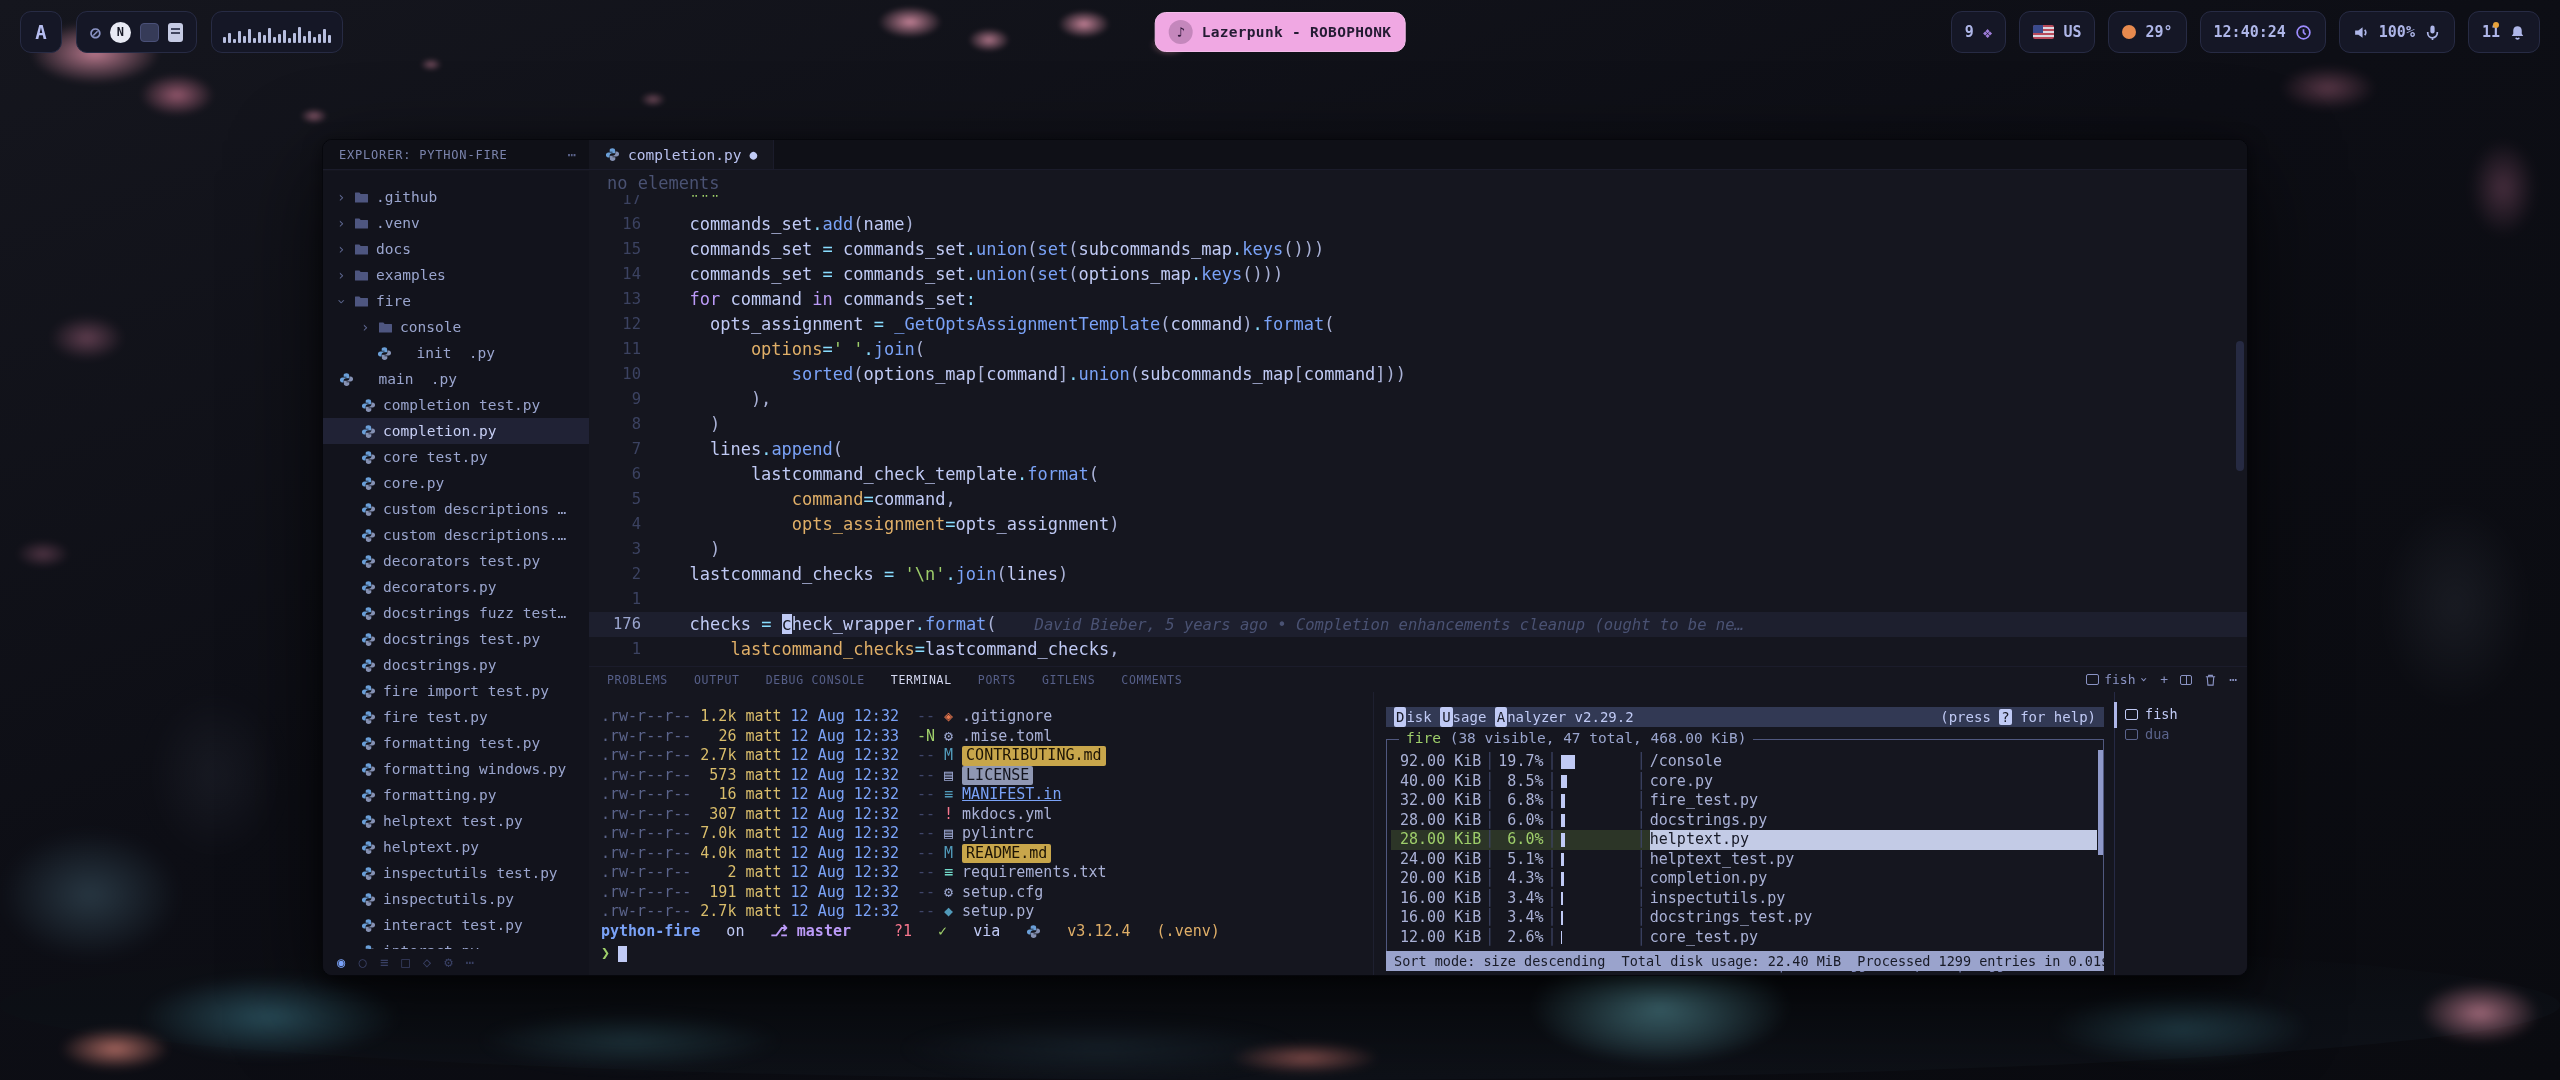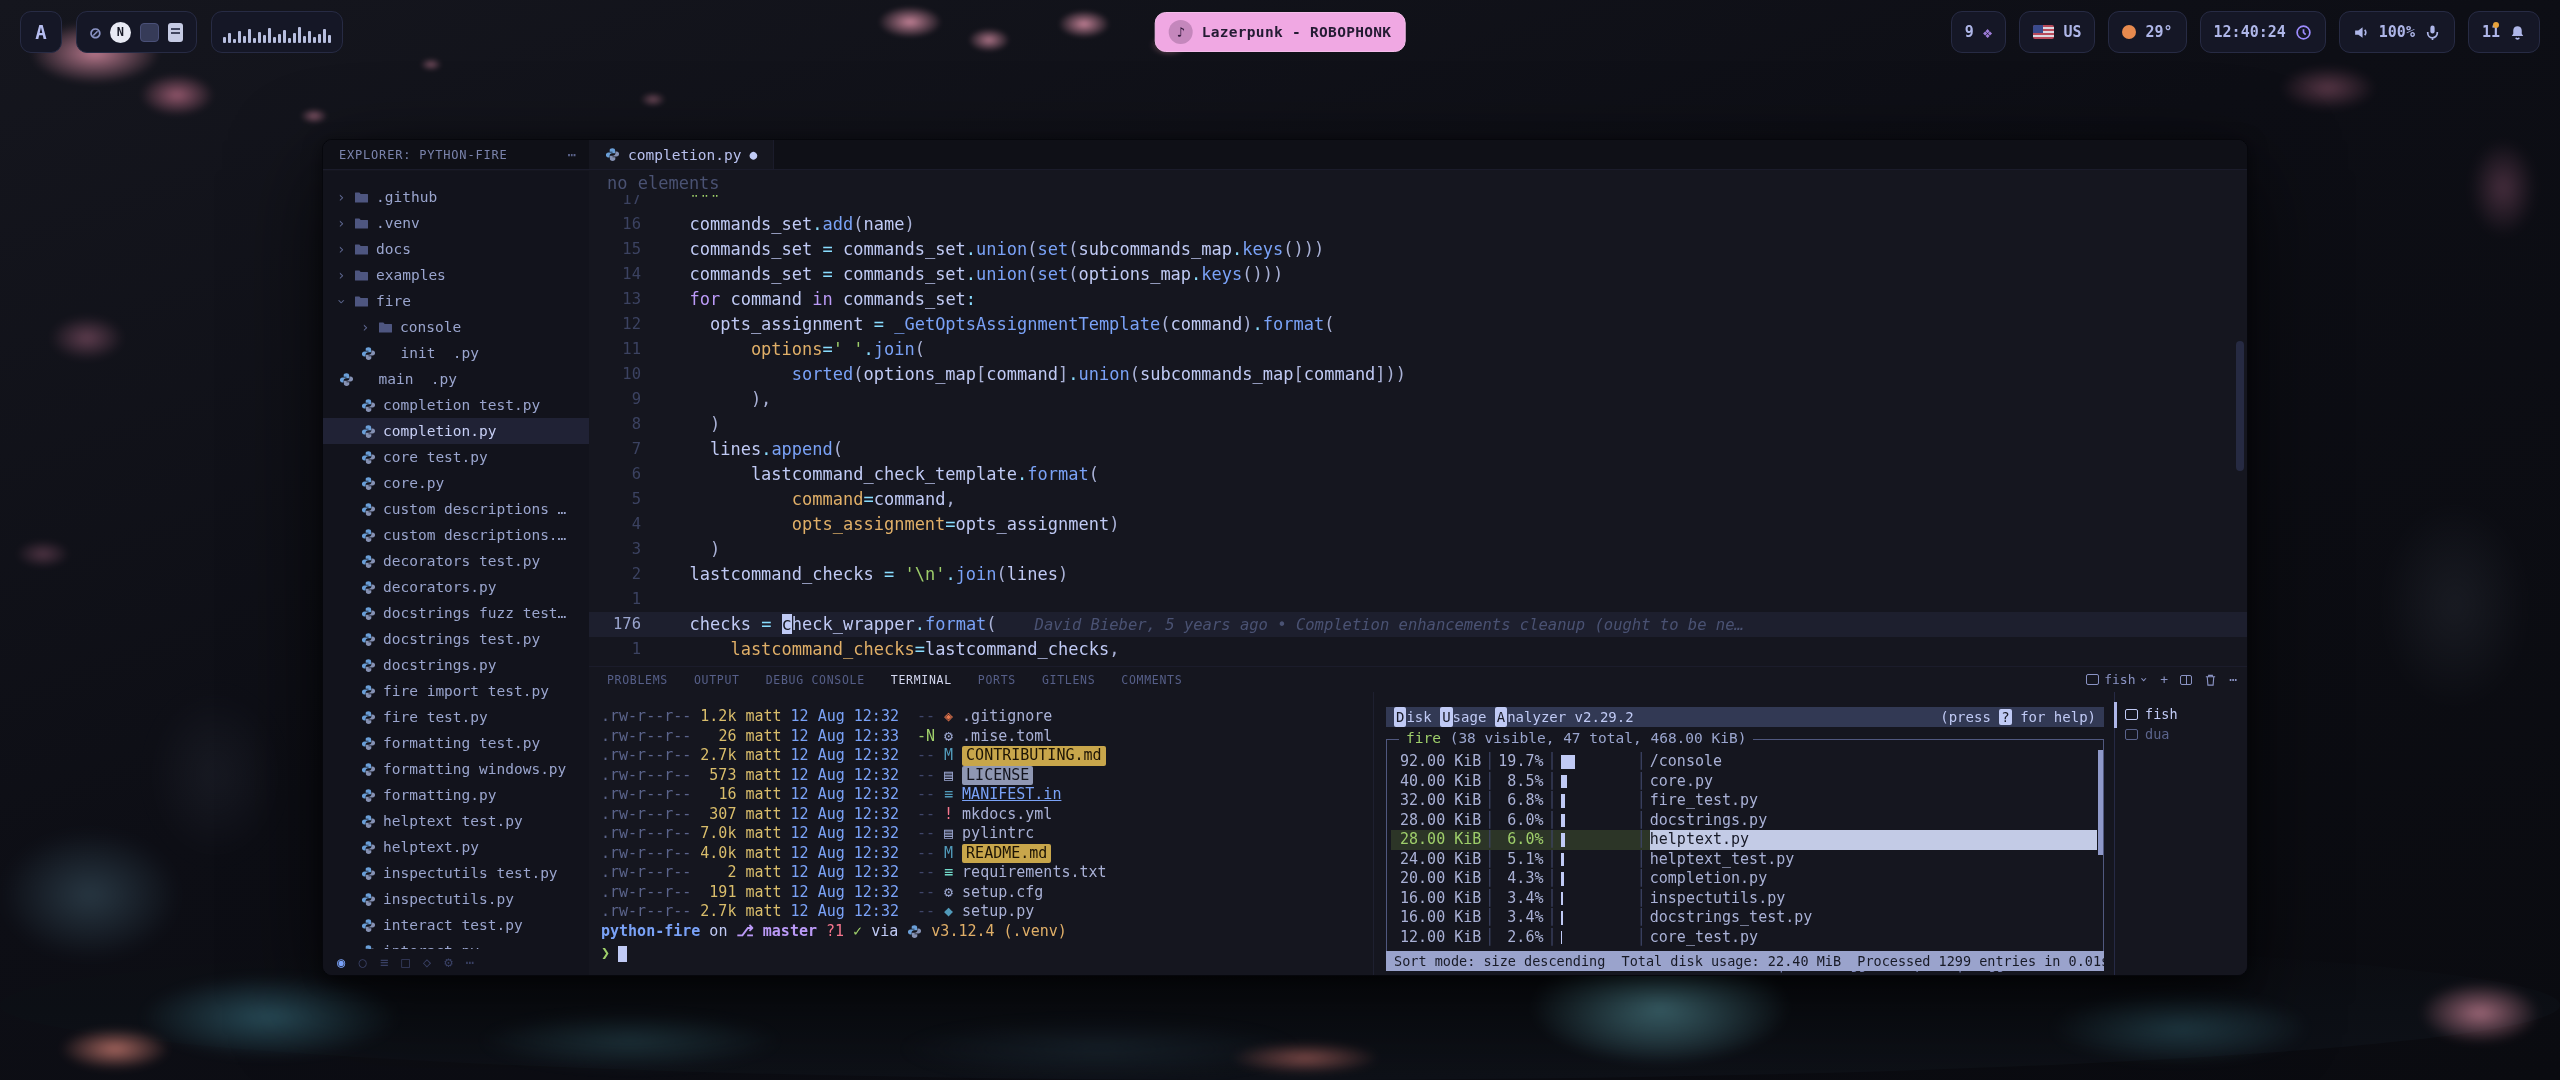--- a/index.html
+++ b/index.html
@@ -100,21 +100,21 @@
   .c-size { color:#d9bd6b; width:5ch; text-align:right; margin-right:1ch; }
   .c-user { color:#d9bd6b; width:4ch; margin-right:1ch; }
   .c-date { color:#7aa2f7; width:12ch; margin-right:2ch; }
   .c-git  { width:2ch; margin-right:1ch; }
   .c-git.dim { color:#3f4669; } .c-git.new { color:#9ece6a; }
   .c-ico { width:2ch; }
   .c-name { color:#a9b1d6; }
   .c-name.hl-yellow { background:#c8a64b; color:#1d1405; padding:0 4px; border-radius:2px; }
   .c-name.hl-gray { background:#8f97b3; color:#14151f; padding:0 4px; border-radius:2px; }
   .c-name.link-blue { color:#7aa2f7; text-decoration:underline; }
-  .prompt { position:absolute; bottom:34px; left:12px; height:19px; line-height:19px; font-size:15px; display:flex; align-items:center; gap:0; white-space:pre; }
+  .prompt { position:absolute; bottom:34px; left:12px; height:19px; line-height:19px; font-size:15px; display:flex; align-items:center; gap:17px; white-space:pre; }
   .prompt2 { position:absolute; bottom:12px; left:12px; height:19px; line-height:19px; font-size:15px; display:flex; align-items:center; }
   .pp-dir { color:#7aa2f7; font-weight:bold; } .pp-t { color:#c0caf5; }
   .pp-br { color:#bb9af7; font-weight:bold; } .pp-q { color:#f7768e; }
   .pp-ok { color:#9ece6a; } .pp-ver { color:#e0af68; }
   .blockcur { width:9px; height:16px; background:#c0caf5; margin-left:8px; }
 
   .dua-pane { flex:1; position:relative; border-left:1px solid #1e2030; padding:15px 10px 0 12px; font-size:15px; }
   .dua-head { height:20px; line-height:20px; background:#323954; color:#c0caf5; padding:0 8px; display:flex; white-space:pre; font-size:14px; }
   .dua-help { margin-left:auto; }
   .duakey { background:#c0caf5; color:#171926; border-radius:2px; padding:0 2px; }
@@ -315,21 +315,21 @@
             </svg>
             <span class="tlabel">fire</span>
           </div>
           <div class="titem " style="padding-left:38px">
             <span class="chev ">›</span>
             <svg class="fico" viewBox="0 0 16 14">
               <path d="M1.5 1.5h4.2l1.4 1.8h7.4c.3 0 .5.2.5.5v8.2c0 .3-.2.5-.5.5h-13c-.3 0-.5-.2-.5-.5V2c0-.3.2-.5.5-.5z" fill="#4e5680"></path>
             </svg>
             <span class="tlabel">console</span>
           </div>
-          <div class="titem " style="padding-left:38px">
+          <div class="titem " style="padding-left:54px">
             <svg class="pyico" viewBox="0 0 16 16">
               <path d="M7.9 1.2c-1.9 0-2.9.8-2.9 2v1.9h3v.8H3.6C2.1 5.9 1 7 1 8.6s1.1 2.6 2.6 2.6h1.3V9.3c0-1.5 1.2-2.6 2.7-2.6h3.2V3.2c0-1.1-1-2-2.9-2z" fill="#6a9fd8"></path>
               <path d="M8.1 14.8c1.9 0 2.9-.8 2.9-2v-1.9H8v-.8h4.4c1.5 0 2.6-1.1 2.6-2.7s-1.1-2.6-2.6-2.6h-1.3v1.9c0 1.5-1.2 2.6-2.7 2.6H5.2v3.5c0 1.1 1 2 2.9 2z" fill="#8591b3"></path>
             </svg>
             <span class="tlabel">__init__.py</span>
           </div>
           <div class="titem " style="padding-left:16px">
             <svg class="pyico" viewBox="0 0 16 16">
               <path d="M7.9 1.2c-1.9 0-2.9.8-2.9 2v1.9h3v.8H3.6C2.1 5.9 1 7 1 8.6s1.1 2.6 2.6 2.6h1.3V9.3c0-1.5 1.2-2.6 2.7-2.6h3.2V3.2c0-1.1-1-2-2.9-2z" fill="#6a9fd8"></path>
               <path d="M8.1 14.8c1.9 0 2.9-.8 2.9-2v-1.9H8v-.8h4.4c1.5 0 2.6-1.1 2.6-2.7s-1.1-2.6-2.6-2.6h-1.3v1.9c0 1.5-1.2 2.6-2.7 2.6H5.2v3.5c0 1.1 1 2 2.9 2z" fill="#8591b3"></path>

